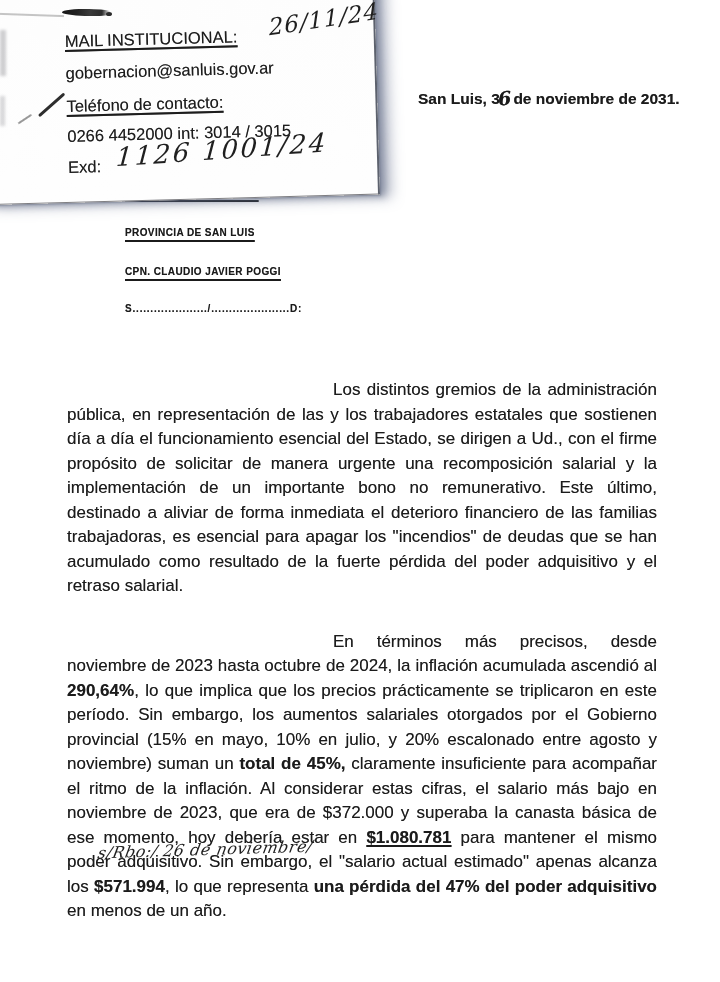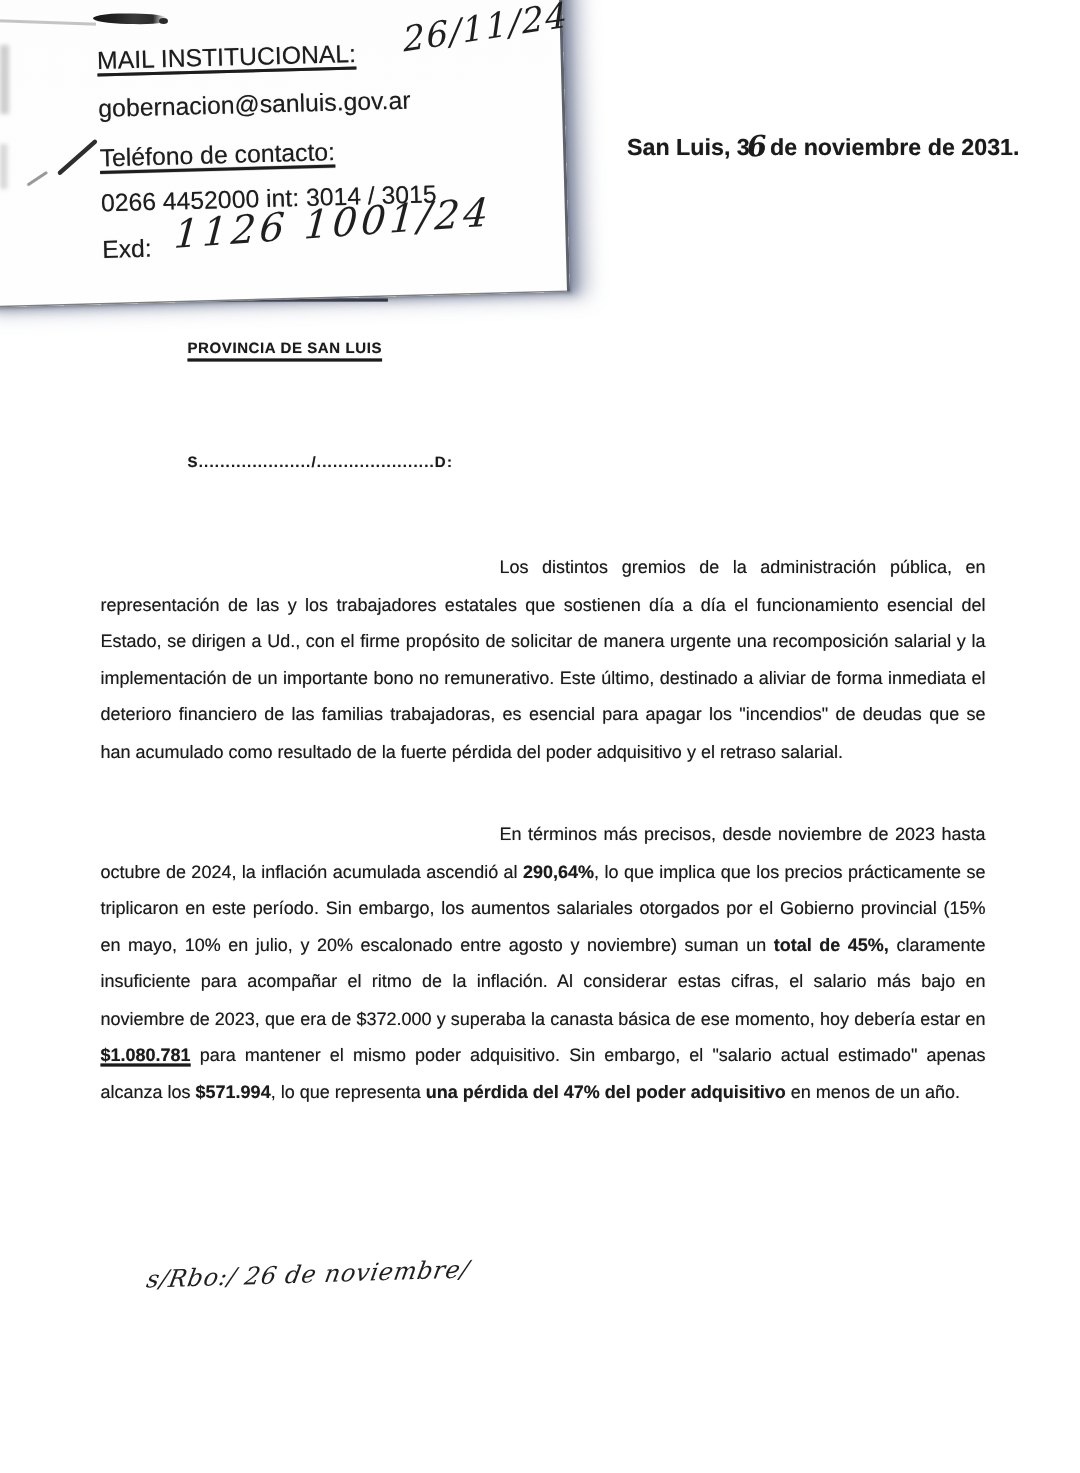--- a/index.html
+++ b/index.html
@@ -47,42 +47,43 @@
   .date-line { position: absolute; left: 418px; top: 86px; font-size: 15.5px; font-weight: 700; z-index: 1; white-space: nowrap; }
   .hw-six { font-family: "DejaVu Serif", serif; font-style: italic; font-weight: 700; font-size: 19px; display: inline-block; transform: rotate(-4deg); margin: 0 -2px 0 -2px; position: relative; top: 1px; }
 
   .addr { position: absolute; left: 125px; z-index: 1; font-size: 10px; font-weight: 700; letter-spacing: .4px; white-space: nowrap; text-align: right; }
   .addr-hidden { top: 187px; }
   .addr-u { text-decoration: underline; text-decoration-thickness: 1.6px; text-underline-offset: 4px; }
   .addr-l2 { top: 227px; }
   .addr-l3 { top: 266px; }
   .addr-sal { top: 303px; letter-spacing: .8px; }
 
-  .body-block { position: absolute; left: 67px; top: 366px; width: 590px; z-index: 1;
-    font-size: 12px; line-height: 24.5px; }
+  .body-block { position: absolute; left: 67px; top: 378px; width: 590px; z-index: 1;
+    font-size: 17px; line-height: 24.5px; }
   .body-block p { margin: 0; text-align: justify; text-indent: 266px; }
   .body-block p + p { margin-top: 31px; }
   .b { font-weight: 700; }
   .u { text-decoration: underline; text-decoration-thickness: 1.6px; text-underline-offset: 2px; }
 
   .hw-footnote { position: absolute; left: 98px; top: 840px; z-index: 1; font-size: 16px;
     letter-spacing: .5px; transform: rotate(-1.8deg) skewX(-12deg); }
 </style>
 </head>
 <body>
 
 <div class="page">
 
   <div class="addr addr-hidden addr-u txt">SR. GOBERNADOR DE LA</div>
 
   <div class="date-line txt">
     <span>San Luis, 3</span><span class="hw-six">6</span><span> de noviembre de 2031.</span>
   </div>
 
   <div class="addr addr-l2 addr-u txt">PROVINCIA DE SAN LUIS</div>
+  <div class="addr addr-l3 addr-u txt">CPN. CLAUDIO JAVIER POGGI</div>
   <div class="addr addr-sal txt">S...................../......................D:</div>
 
   <div class="body-block txt">
     <p><span>Los distintos gremios de la administración pública, en representación de las y los trabajadores estatales que sostienen día a día el funcionamiento esencial del Estado, se dirigen a Ud., con el firme propósito de solicitar de manera urgente una recomposición salarial y la implementación de un importante bono no remunerativo. Este último, destinado a aliviar de forma inmediata el deterioro financiero de las familias trabajadoras, es esencial para apagar los "incendios" de deudas que se han acumulado como resultado de la fuerte pérdida del poder adquisitivo y el retraso salarial.</span></p>
     <p><span>En términos más precisos, desde noviembre de 2023 hasta octubre de 2024, la inflación acumulada ascendió al </span><span class="b">290,64%</span><span>, lo que implica que los precios prácticamente se triplicaron en este período. Sin embargo, los aumentos salariales otorgados por el Gobierno provincial (15% en mayo, 10% en julio, y 20% escalonado entre agosto y noviembre) suman un </span><span class="b">total de 45%,</span><span> claramente insuficiente para acompañar el ritmo de la inflación. Al considerar estas cifras, el salario más bajo en noviembre de 2023, que era de $372.000 y superaba la canasta básica de ese momento, hoy debería estar en </span><span class="b u">$1.080.781</span><span> para mantener el mismo poder adquisitivo. Sin embargo, el "salario actual estimado" apenas alcanza los </span><span class="b">$571.994</span><span>, lo que representa </span><span class="b">una pérdida del 47% del poder adquisitivo</span><span> en menos de un año.</span></p>
   </div>
 
   <div class="hw hw-footnote">s/Rbo:/ 26 de noviembre/</div>
 
   <div class="overlay-paper">

